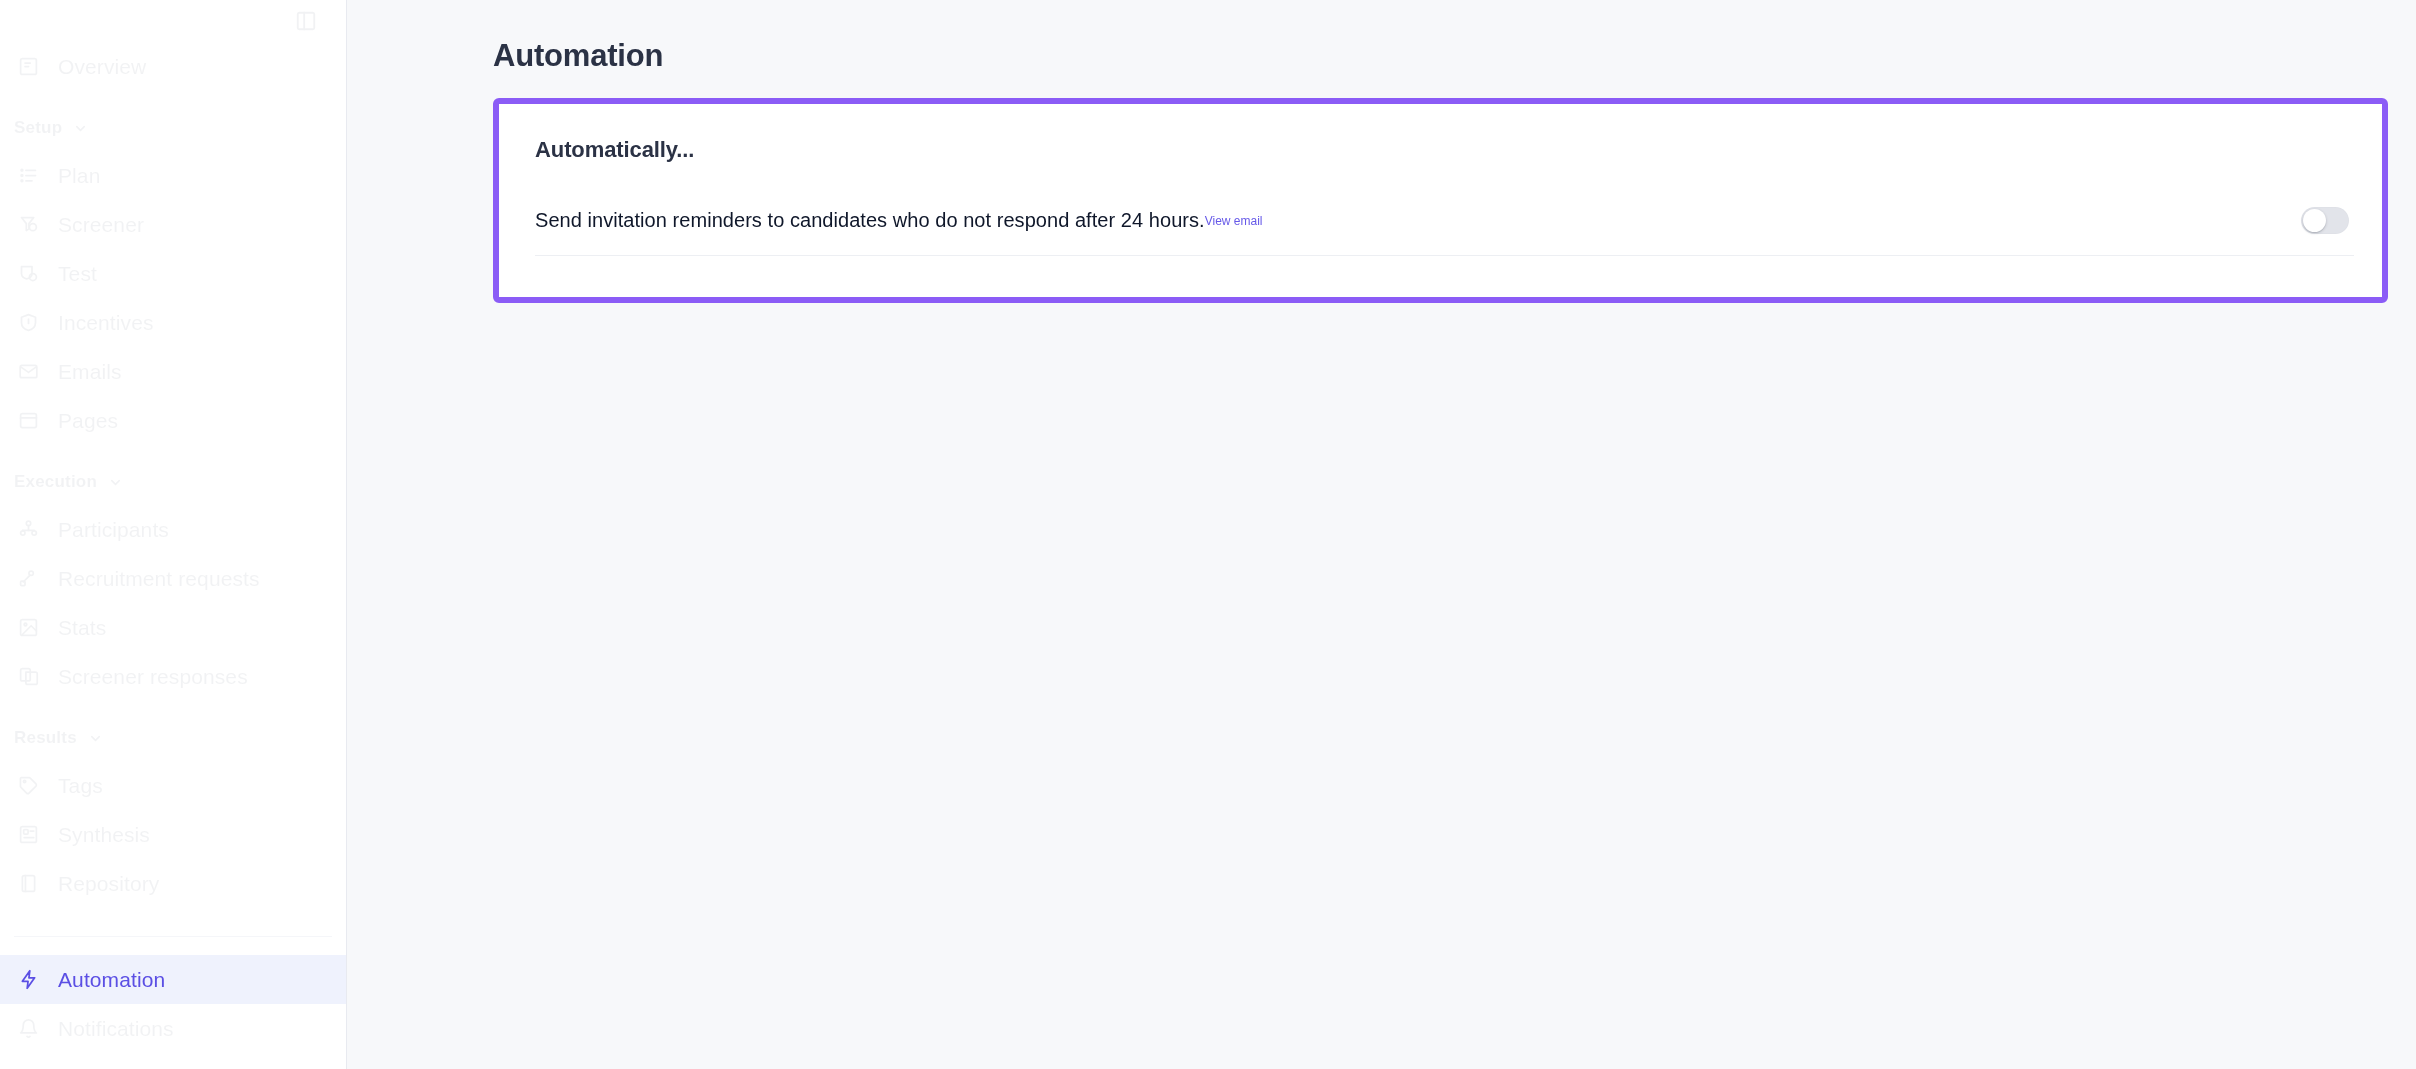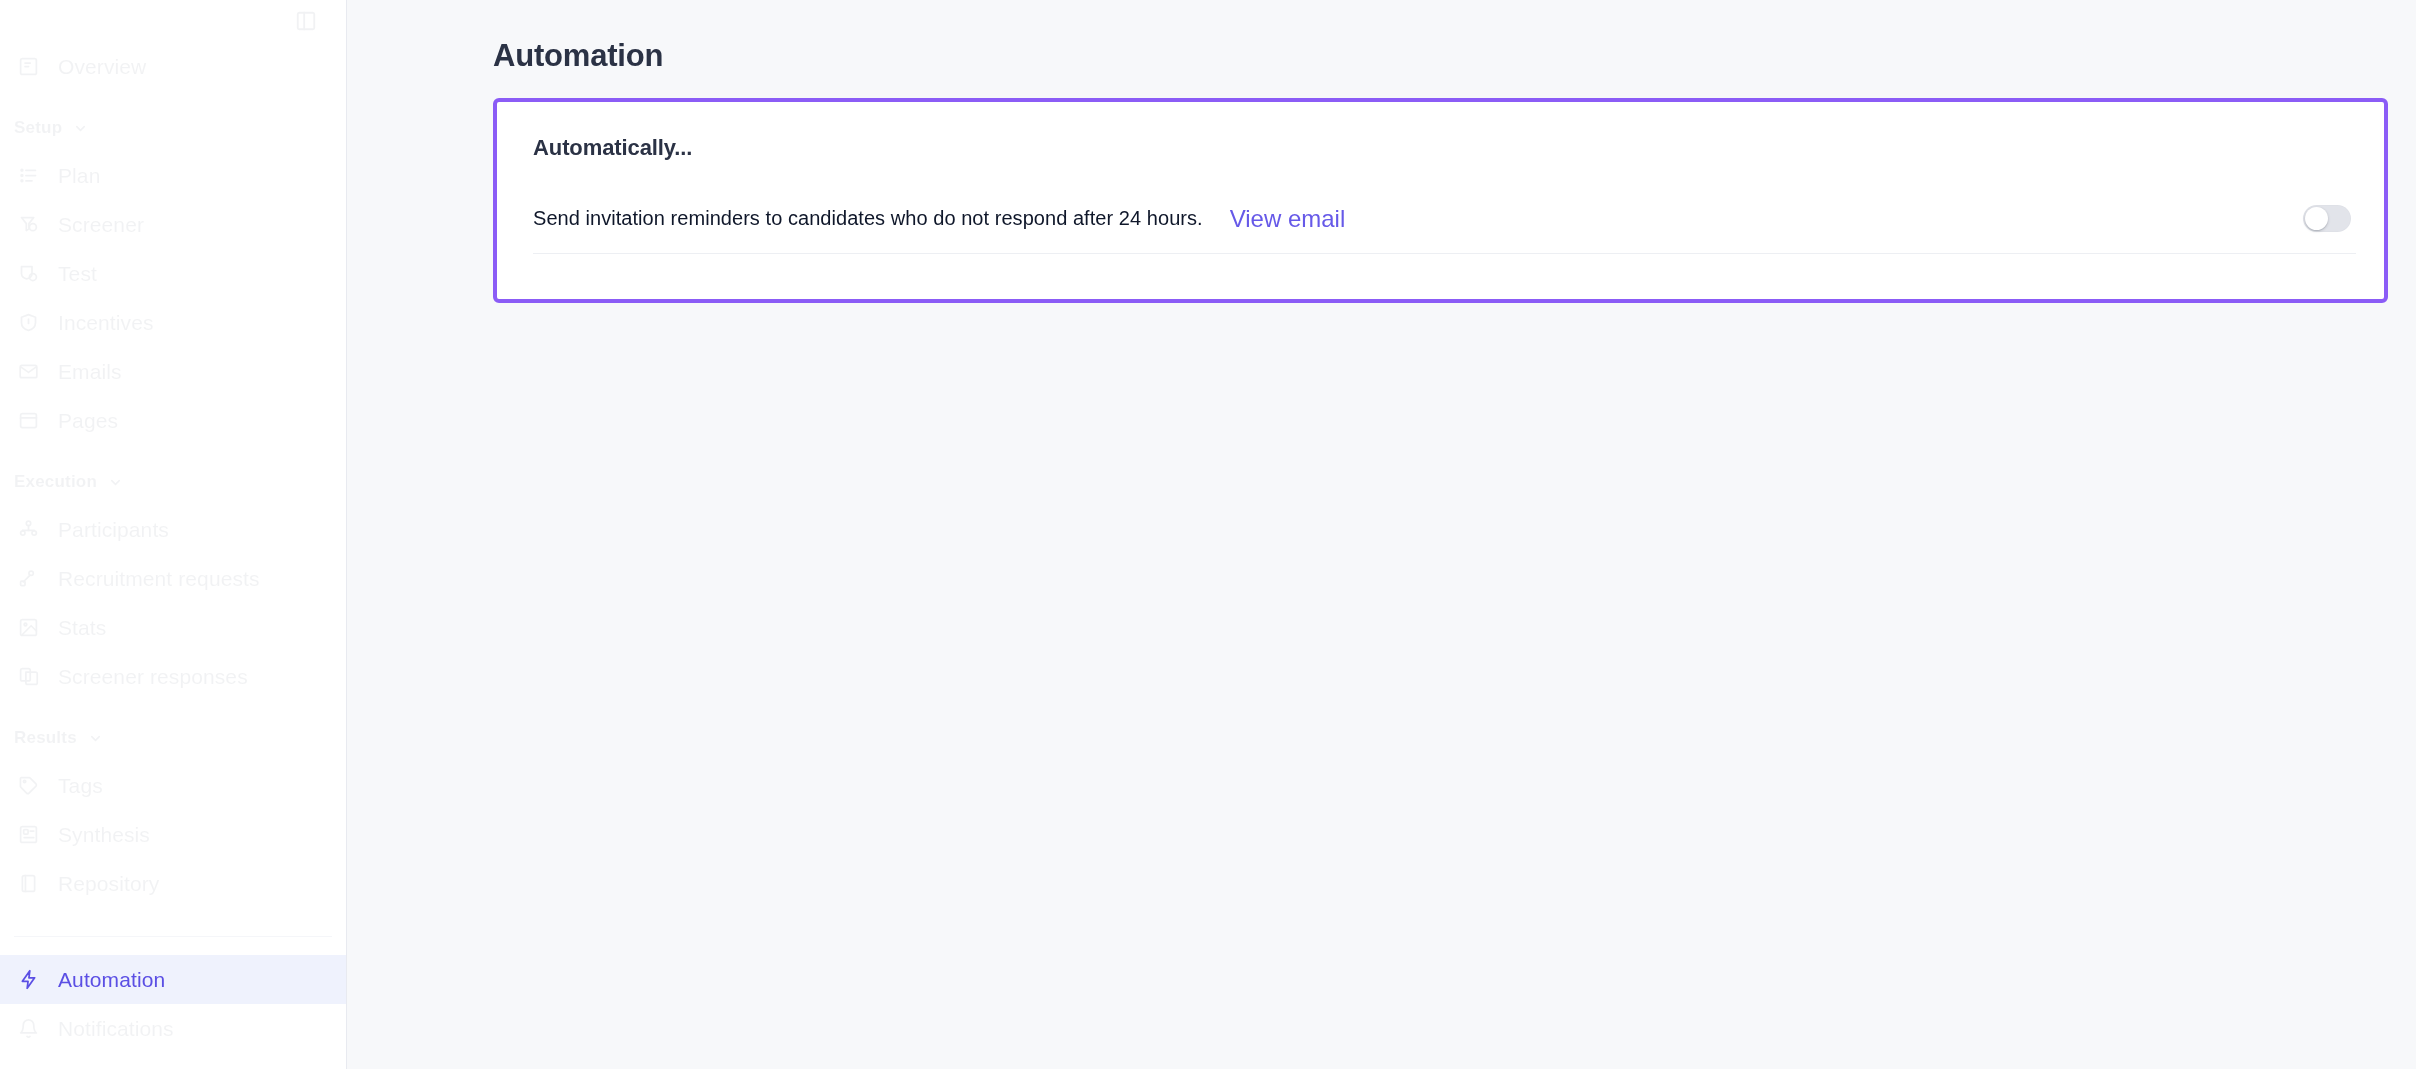--- a/index.html
+++ b/index.html
@@ -134,21 +134,21 @@
     font-size: 31px;
     font-weight: bold;
     color: #2b3245;
     margin: 38px 0 0 146px;
     letter-spacing: -0.2px;
   }
 
   .card {
     margin: 24px 14px 0 146px;
     background: #ffffff;
-    border: 4px solid #8b5cf6;
+    border: 6px solid #8b5cf6;
     border-radius: 6px;
     min-height: 205px;
     padding: 0 0 34px 0;
   }
 
   .card-heading {
     font-size: 22px;
     font-weight: bold;
     color: #2b3245;
     padding: 33px 0 0 36px;
@@ -164,23 +164,22 @@
   .rule-row.first { margin-top: 23px; }
 
   .rule-text {
     font-size: 20px;
     color: #0f172a;
     letter-spacing: 0.05px;
     white-space: nowrap;
   }
 
   .rule-link {
-    font-size: 24px;
+    font-size: 12px;
     color: #6659e8;
-    margin-left: 27px;
     cursor: pointer;
     white-space: nowrap;
     text-decoration: none;
   }
 
   .rule-spacer { flex: 1; }
 
   .row-divider {
     height: 1px;
     background: #edeff3;

